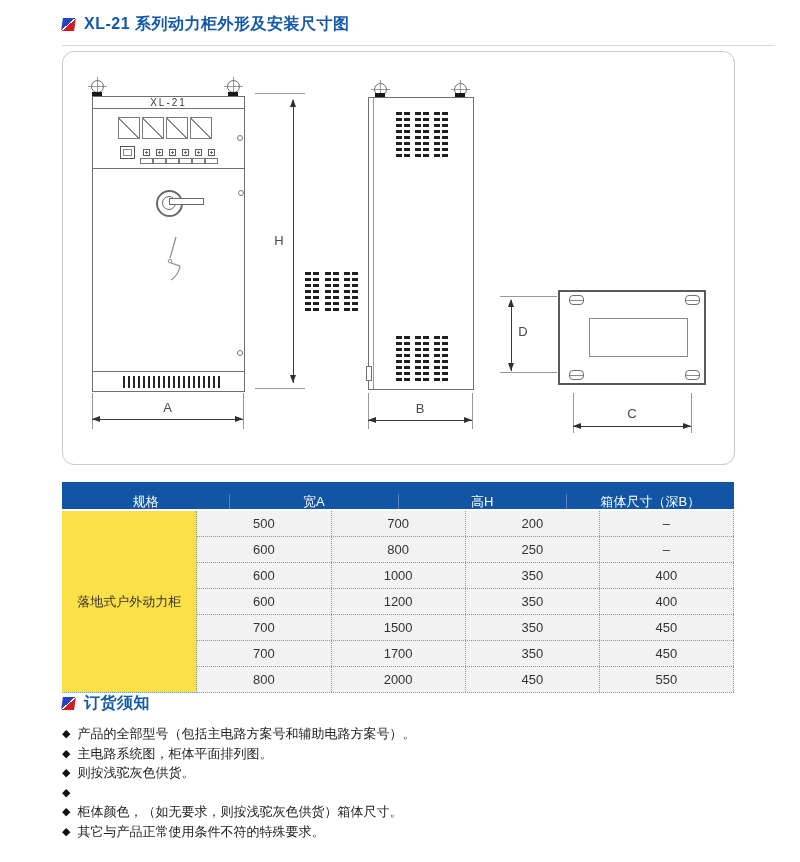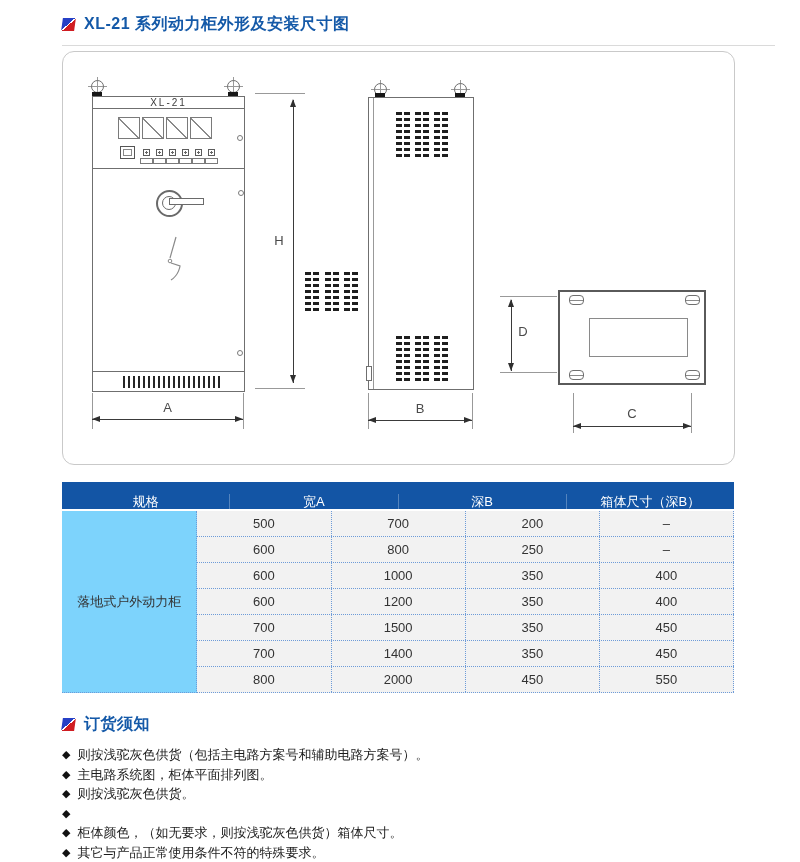--- a/index.html
+++ b/index.html
@@ -66,29 +66,29 @@
     background:linear-gradient(#8a8a8a,#8a8a8a) center/100% 1px no-repeat;}
 
   
   .dim-table{margin-top:17px;width:672px;font-size:13px;}
   .thead{display:flex;height:27px;background:#1355a5;color:#fff;}
   .thead .hcell{flex:1 1 20%;display:flex;align-items:center;justify-content:center;
      border-right:1px solid rgba(255,255,255,.28);margin-top:12px;}
   .thead .hcell:last-child{border-right:none;}
   .tbody{display:flex;border-top:2px solid #ffffff;}
   .spec-cell{flex:0 0 20%;display:flex;align-items:center;justify-content:center;
-     background:#7dd3fc;color:#333;
+     background:#fde047;color:#333;
      border-right:1px dotted #6d9bd8;border-bottom:1px dotted #6d9bd8;}
   .rows{flex:1 1 80%;display:flex;flex-direction:column;}
   .trow{display:flex;height:25px;background:#f2f2f2;border-bottom:1px dotted #6d9bd8;}
   .tcell{flex:1 1 25%;display:flex;align-items:center;justify-content:center;
      border-right:1px dotted #6d9bd8;color:#333;}
 
   
-  .notes-head{margin-top:21px;}
+  .notes-head{}
   .notes-list{list-style:none;margin:10px 0 0 0;padding:0;font-size:13px;color:#1c1c1c;}
   .notes-list li{display:flex;align-items:flex-start;line-height:19.6px;}
   .diamond{flex:0 0 auto;margin-right:7px;font-size:11px;line-height:19.6px;color:#111;}
 </style>
 </head>
 <body>
 
 <div class="content">
 
   <div class="sec-head first">
@@ -214,21 +214,21 @@
       <div class="arr left" style="left:510px;top:371px;"></div>
       <div class="arr right" style="left:620px;top:371px;"></div>
       <div class="dlabel" style="left:510px;top:354px;width:118px;">C</div>
     </div>
   </div>
 
   <div class="dim-table">
     <div class="thead">
       <div class="hcell">规格</div>
       <div class="hcell">宽A</div>
-      <div class="hcell">深B</div>
+      <div class="hcell">高H</div>
       <div class="hcell">箱体尺寸（深B）</div>
     </div>
     <div class="tbody">
       <div class="spec-cell">落地式户外动力柜</div>
       <div class="rows" id="table-rows">
           <div class="trow">
             <div class="tcell">500</div>
             <div class="tcell">700</div>
             <div class="tcell">200</div>
             <div class="tcell">–</div>
@@ -252,42 +252,42 @@
             <div class="tcell">400</div>
           </div>
           <div class="trow">
             <div class="tcell">700</div>
             <div class="tcell">1500</div>
             <div class="tcell">350</div>
             <div class="tcell">450</div>
           </div>
           <div class="trow">
             <div class="tcell">700</div>
-            <div class="tcell">1400</div>
+            <div class="tcell">1700</div>
             <div class="tcell">350</div>
             <div class="tcell">450</div>
           </div>
           <div class="trow">
             <div class="tcell">800</div>
             <div class="tcell">2000</div>
             <div class="tcell">450</div>
             <div class="tcell">550</div>
           </div>
         </div>
     </div>
   </div>
 
   <div class="sec-head notes-head">
     <span class="marker"></span>
     <span class="sec-title">订货须知</span>
   </div>
   <ul class="notes-list">
     <li>
         <span class="diamond">◆</span>
-        <span>则按浅驼灰色供货（包括主电路方案号和辅助电路方案号）。</span>
+        <span>产品的全部型号（包括主电路方案号和辅助电路方案号）。</span>
       </li>
     <li>
         <span class="diamond">◆</span>
         <span>主电路系统图，柜体平面排列图。</span>
       </li>
     <li>
         <span class="diamond">◆</span>
         <span>则按浅驼灰色供货。</span>
       </li>
     <li>

